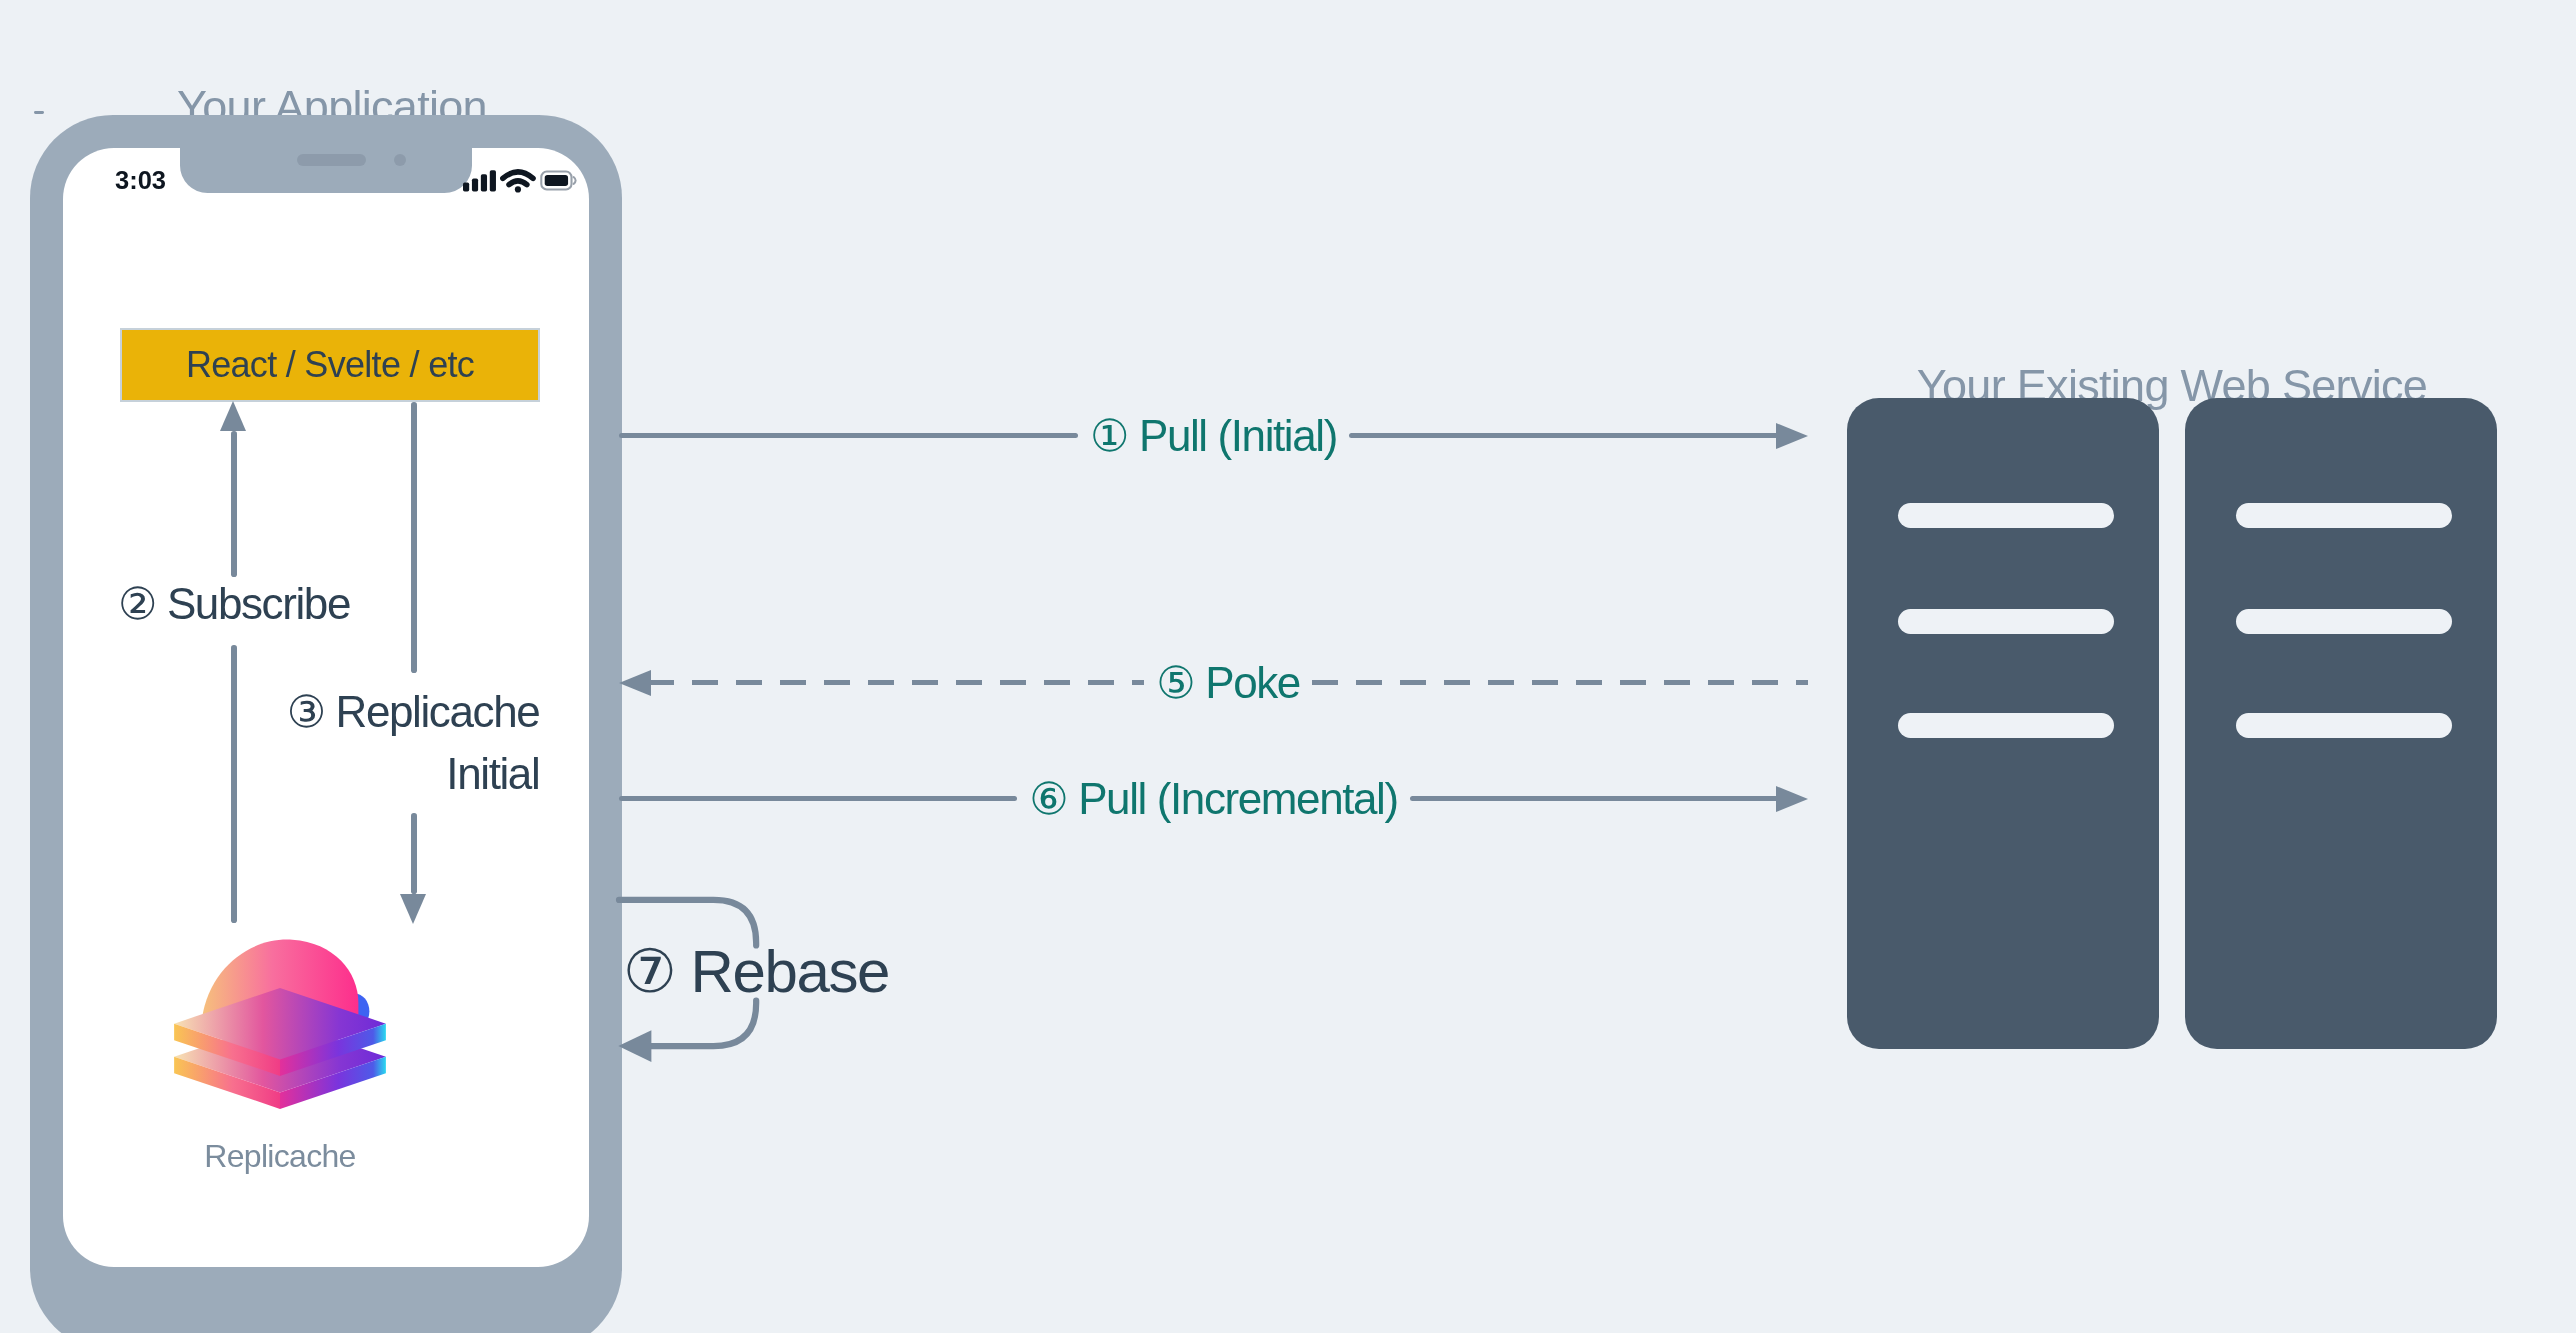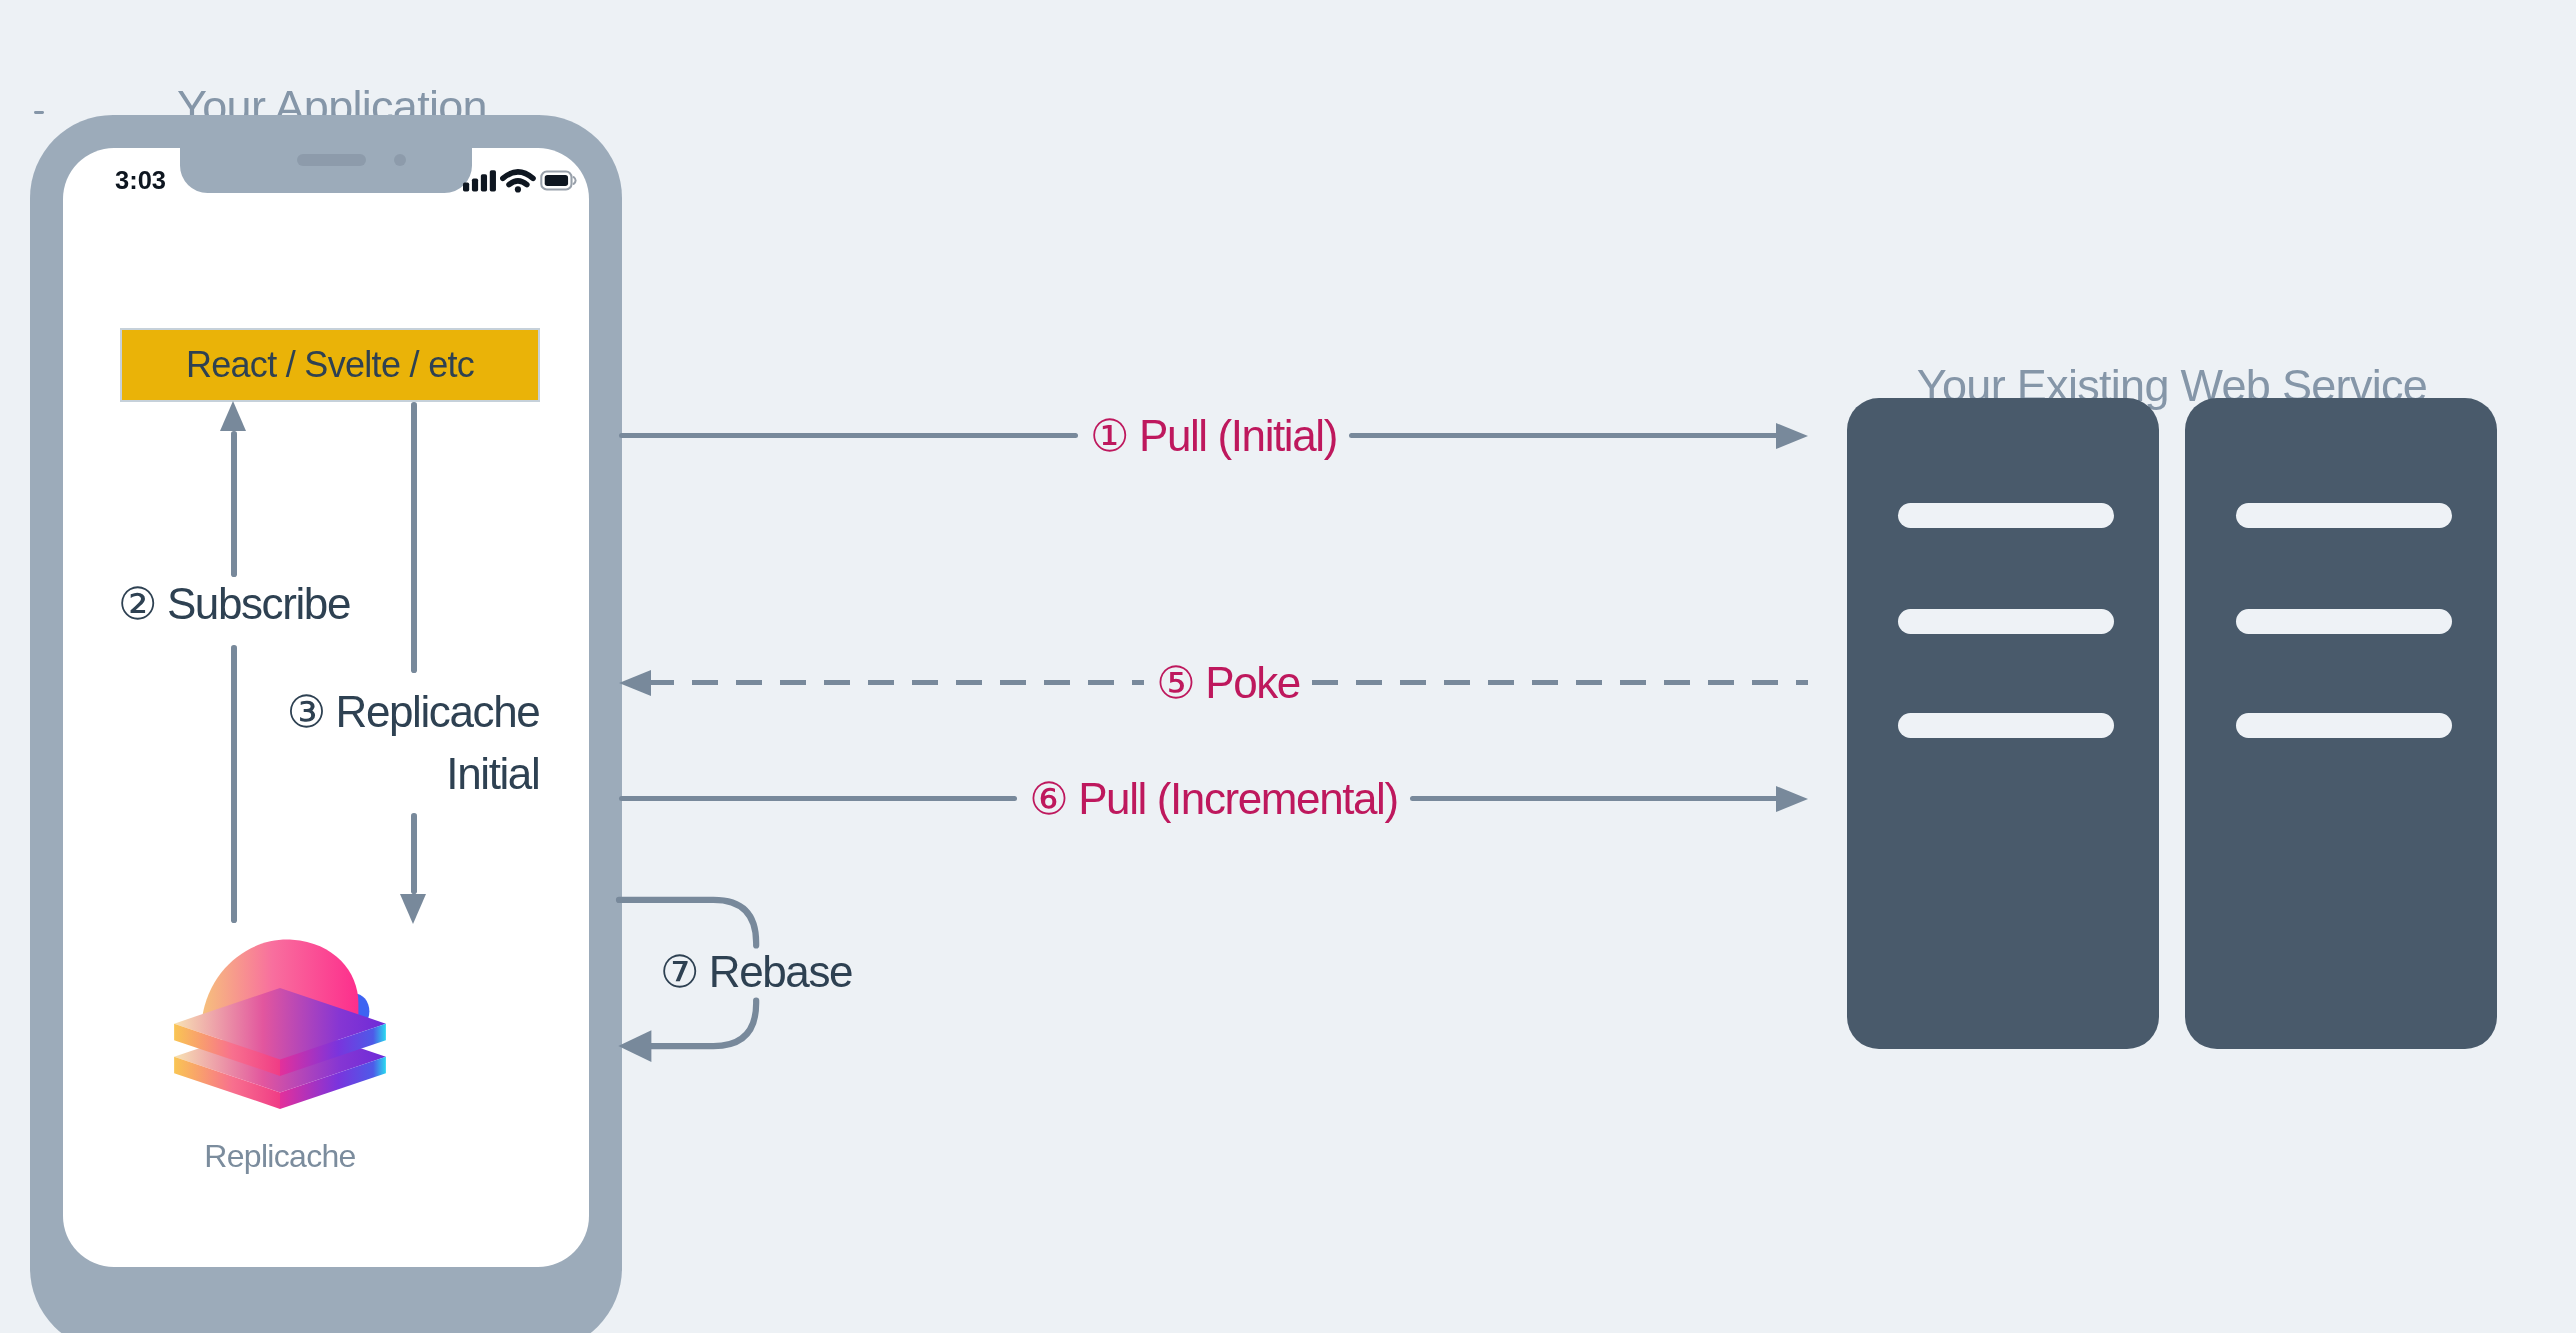--- a/index.html
+++ b/index.html
@@ -41,27 +41,27 @@
   }
 
   
   .logo{position:absolute;left:170px;top:927px;width:220px;height:207px;}
   .logo-caption{position:absolute;left:170px;top:1138px;width:220px;text-align:center;font-size:32px;letter-spacing:-0.7px;color:#7b8c9d;}
 
   
   .flow-row{position:absolute;left:619px;width:1189px;height:91px;display:flex;align-items:center;}
   .flow-line{flex:1;height:5.5px;background:#78899b;border-radius:2.8px;}
   .flow-line.dashed{background:repeating-linear-gradient(90deg,#78899b 0 26px,transparent 26px 44px);border-radius:0;}
-  .flow-label{font-size:44px;letter-spacing:-1.4px;font-weight:500;color:#be185d;white-space:nowrap;padding:0 12.4px;}
+  .flow-label{font-size:44px;letter-spacing:-1.4px;font-weight:500;color:#0f766e;white-space:nowrap;padding:0 12.4px;}
   .flow-right{flex:1;display:flex;align-items:center;}
   .head-right{width:0;height:0;border-top:13px solid transparent;border-bottom:13px solid transparent;border-left:32px solid #78899b;margin-left:-2.8px;}
   .head-left{width:0;height:0;border-top:13px solid transparent;border-bottom:13px solid transparent;border-right:32px solid #78899b;margin-right:-2.8px;}
 
   .rebase-svg{position:absolute;left:599px;top:882px;}
-  .rebase-label{position:absolute;left:756px;top:949px;transform:translateX(-50%);white-space:nowrap;font-size:44px;letter-spacing:-1.4px;font-weight:500;color:#2e4152;line-height:45px;}
+  .rebase-label{position:absolute;left:756px;top:949px;transform:translateX(-50%);white-space:nowrap;font-size:60px;letter-spacing:-1.4px;font-weight:500;color:#2e4152;line-height:45px;}
 
   
   .server{position:absolute;top:398px;width:312px;height:651px;background:#495a6b;border-radius:32px;}
   .server.s1{left:1847px;}
   .server.s2{left:2185px;}
   .slot{position:absolute;left:51px;width:216px;height:25px;background:#eef2f6;border-radius:12.4px;}
   .slot.a{top:105px;}
   .slot.b{top:211px;}
   .slot.c{top:315px;}
 </style>

